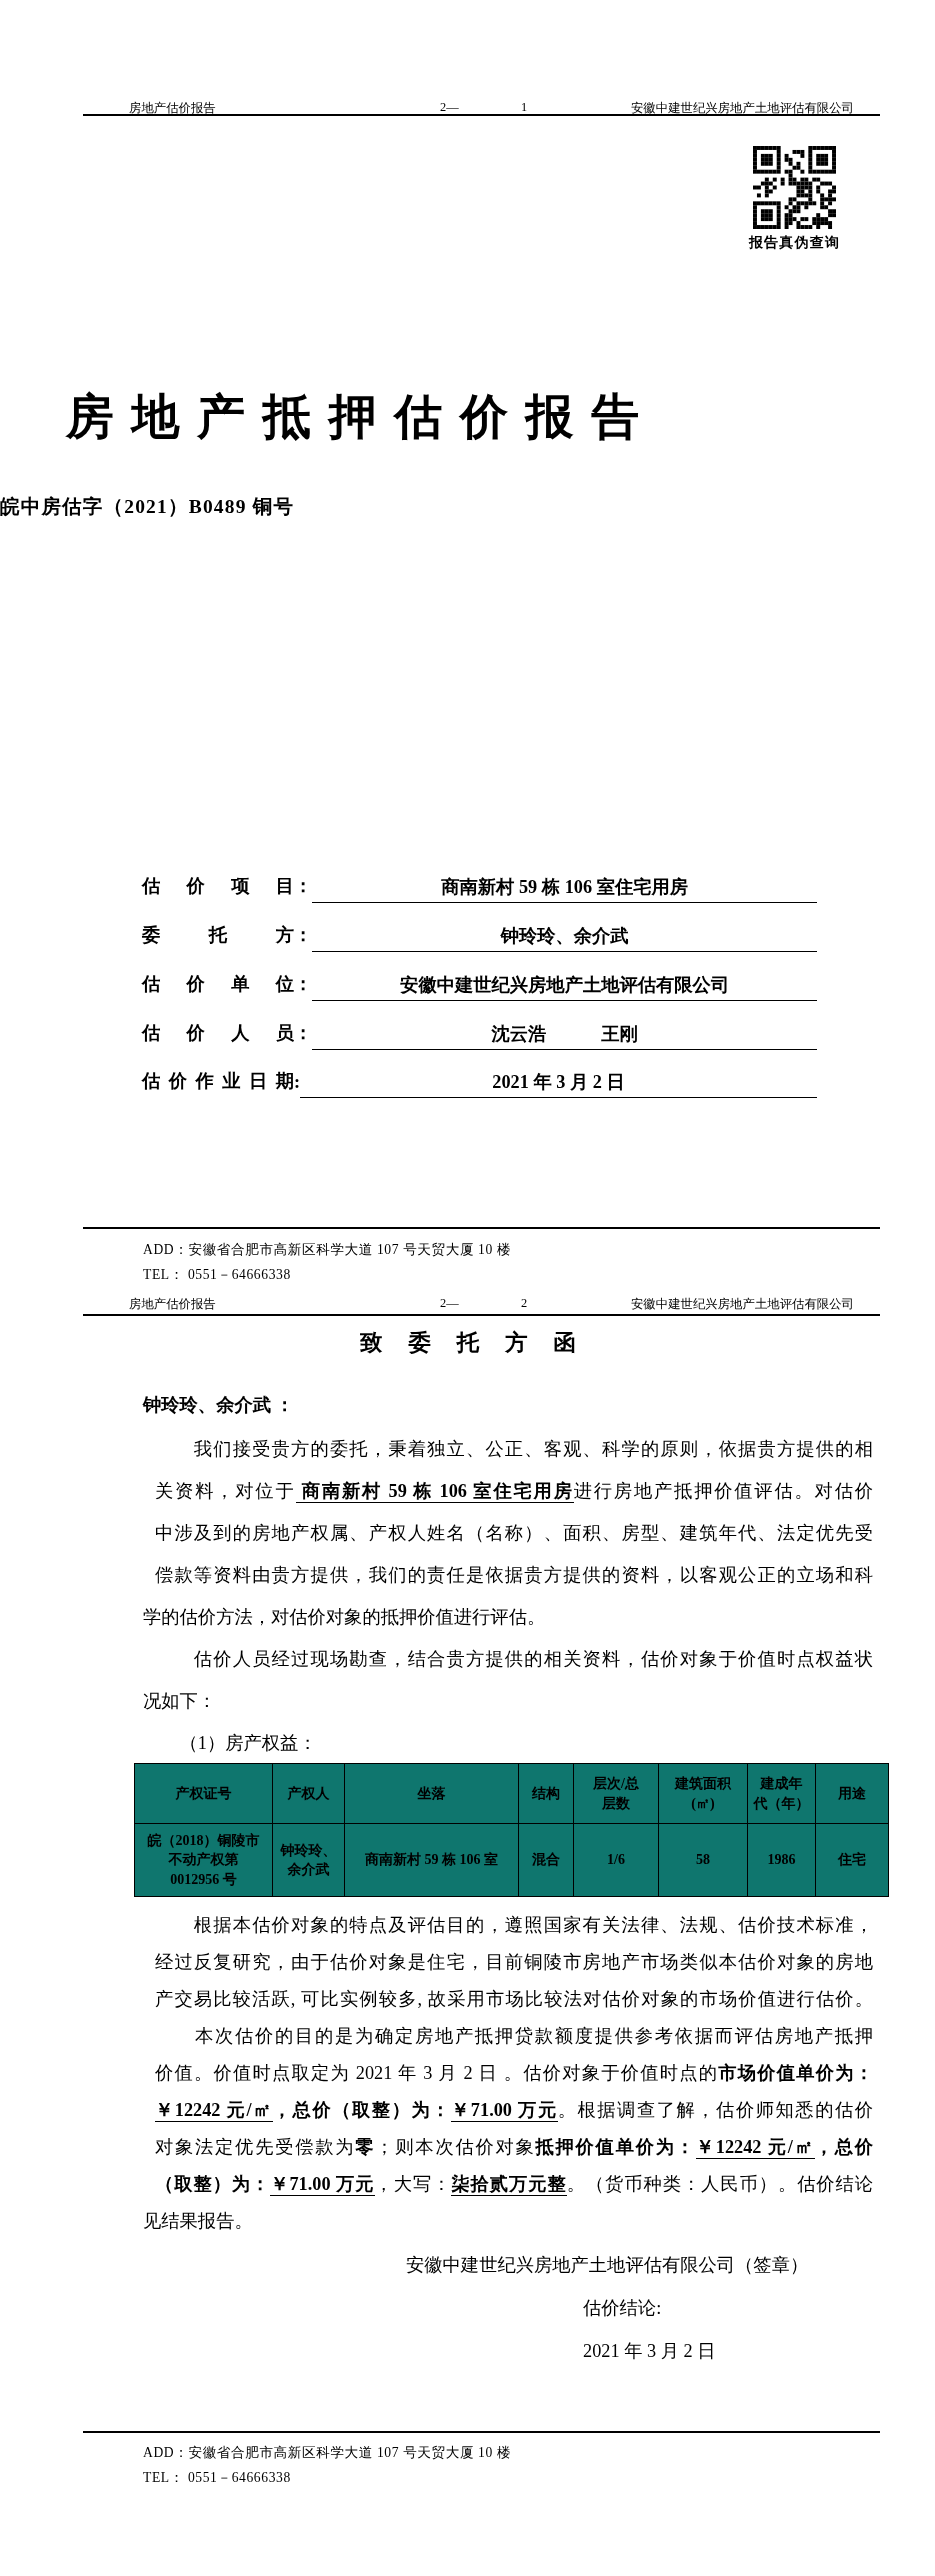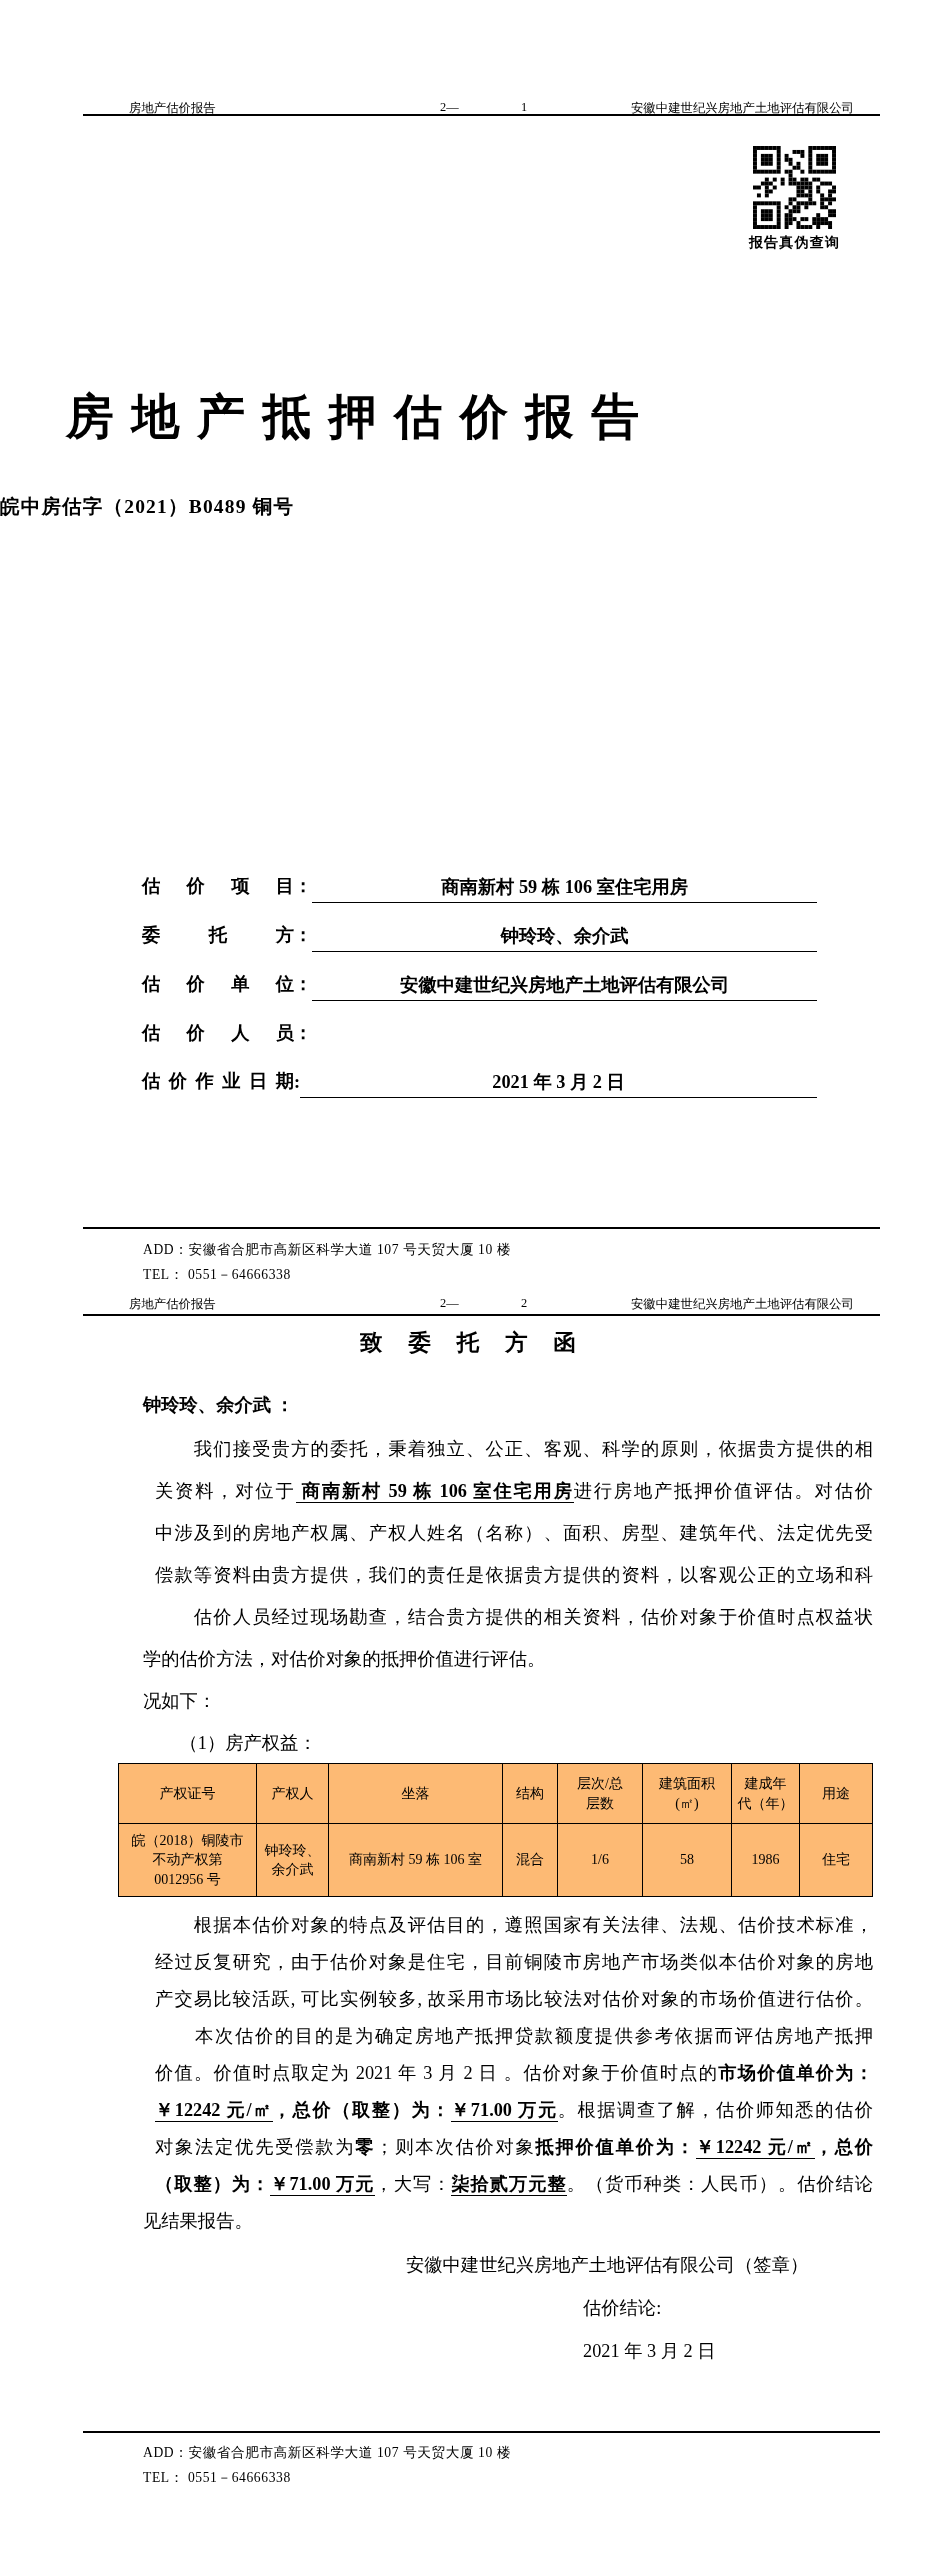--- a/index.html
+++ b/index.html
@@ -40,23 +40,23 @@
           font-size:22.4px;font-weight:bold;letter-spacing:26px;text-indent:26px;}
   .salutation{position:absolute;left:143px;top:1392px;font-size:18.3px;font-weight:bold;}
   .para{position:absolute;left:143px;width:730px;font-size:18.3px;}
   .line{height:inherit;}
   .line.full{text-align:justify;text-align-last:justify;margin-left:12px;}
   .line.end{text-align:left;}
   .b{font-weight:bold;}
   .u{border-bottom:1.2px solid #000;padding-bottom:0.6px;}
 
   
-  .tbl{position:absolute;left:118px;top:1763px;display:grid;
+  .tbl{position:absolute;left:134px;top:1763px;display:grid;
        grid-template-columns:137px 72px 174px 55px 85px 89px 68px 73px;
-       grid-template-rows:59px 73px;border:1.2px solid #000;background:#fdba74;}
+       grid-template-rows:59px 73px;border:1.2px solid #000;background:#0f766e;font-weight:bold;}
   .cell{border-left:1.2px solid #000;border-top:1.2px solid #000;display:flex;
         flex-direction:column;justify-content:center;align-items:center;
         font-size:14px;line-height:19.5px;text-align:center;}
   .cell:nth-child(8n+1){border-left:none;}
   .cell:nth-child(-n+8){border-top:none;}
 
   .sig{position:absolute;font-size:18.3px;}
 </style>
 </head>
 <body>
@@ -306,20 +306,21 @@
       <span class="fval">钟玲玲、余介武</span>
   </div>
   <div class="frow" style="top:955px">
     <span class="flbl">估价单位</span>
       <span class="fcolon">：</span>
       <span class="fval">安徽中建世纪兴房地产土地评估有限公司</span>
   </div>
   <div class="frow" style="top:1004px">
     <span class="flbl">估价人员</span>
       <span class="fcolon">：</span>
+      <span class="fval">沈云浩　　　王刚</span>
   </div>
   <div class="frow" style="top:1052px">
     <span class="flbl">估价作业日期</span>
       <span class="fcolon">:</span>
       <span class="fval">2021 年 3 月 2 日</span>
   </div>
 
   <div class="rule" style="top:1227px"></div>
   <div class="fline" style="top:1241px">ADD：安徽省合肥市高新区科学大道 107 号天贸大厦 10 楼</div>
   <div class="fline" style="top:1266px">TEL：  0551－64666338</div>
@@ -333,22 +334,22 @@
   <div class="rule" style="top:1314px"></div>
 
   <div class="title2">致委托方函</div>
   <div class="salutation">钟玲玲、余介武 ：</div>
 
   <div class="para" style="top:1428px;line-height:42px">
       <div class="line full"><span>　　我们接受贵方的委托，秉着独立、公正、客观、科学的原则，依据贵方提供的相</span></div>
       <div class="line full"><span>关资料，对位于</span><span class="b u"> 商南新村 59 栋 106 室住宅用房</span><span>进行房地产抵押价值评估。对估价</span></div>
       <div class="line full"><span>中涉及到的房地产权属、产权人姓名（名称）、面积、房型、建筑年代、法定优先受</span></div>
       <div class="line full"><span>偿款等资料由贵方提供，我们的责任是依据贵方提供的资料，以客观公正的立场和科</span></div>
+      <div class="line end"><span>学的估价方法，对估价对象的抵押价值进行评估。</span></div>
       <div class="line full"><span>　　估价人员经过现场勘查，结合贵方提供的相关资料，估价对象于价值时点权益状</span></div>
-      <div class="line end"><span>学的估价方法，对估价对象的抵押价值进行评估。</span></div>
       <div class="line end"><span>况如下：</span></div>
       <div class="line end"><span>　　（1）房产权益：</span></div>
     </div>
 
   <div class="tbl">
     <div class="cell th">
         <div class="cline">产权证号</div>
       </div>
     <div class="cell th">
         <div class="cline">产权人</div>

